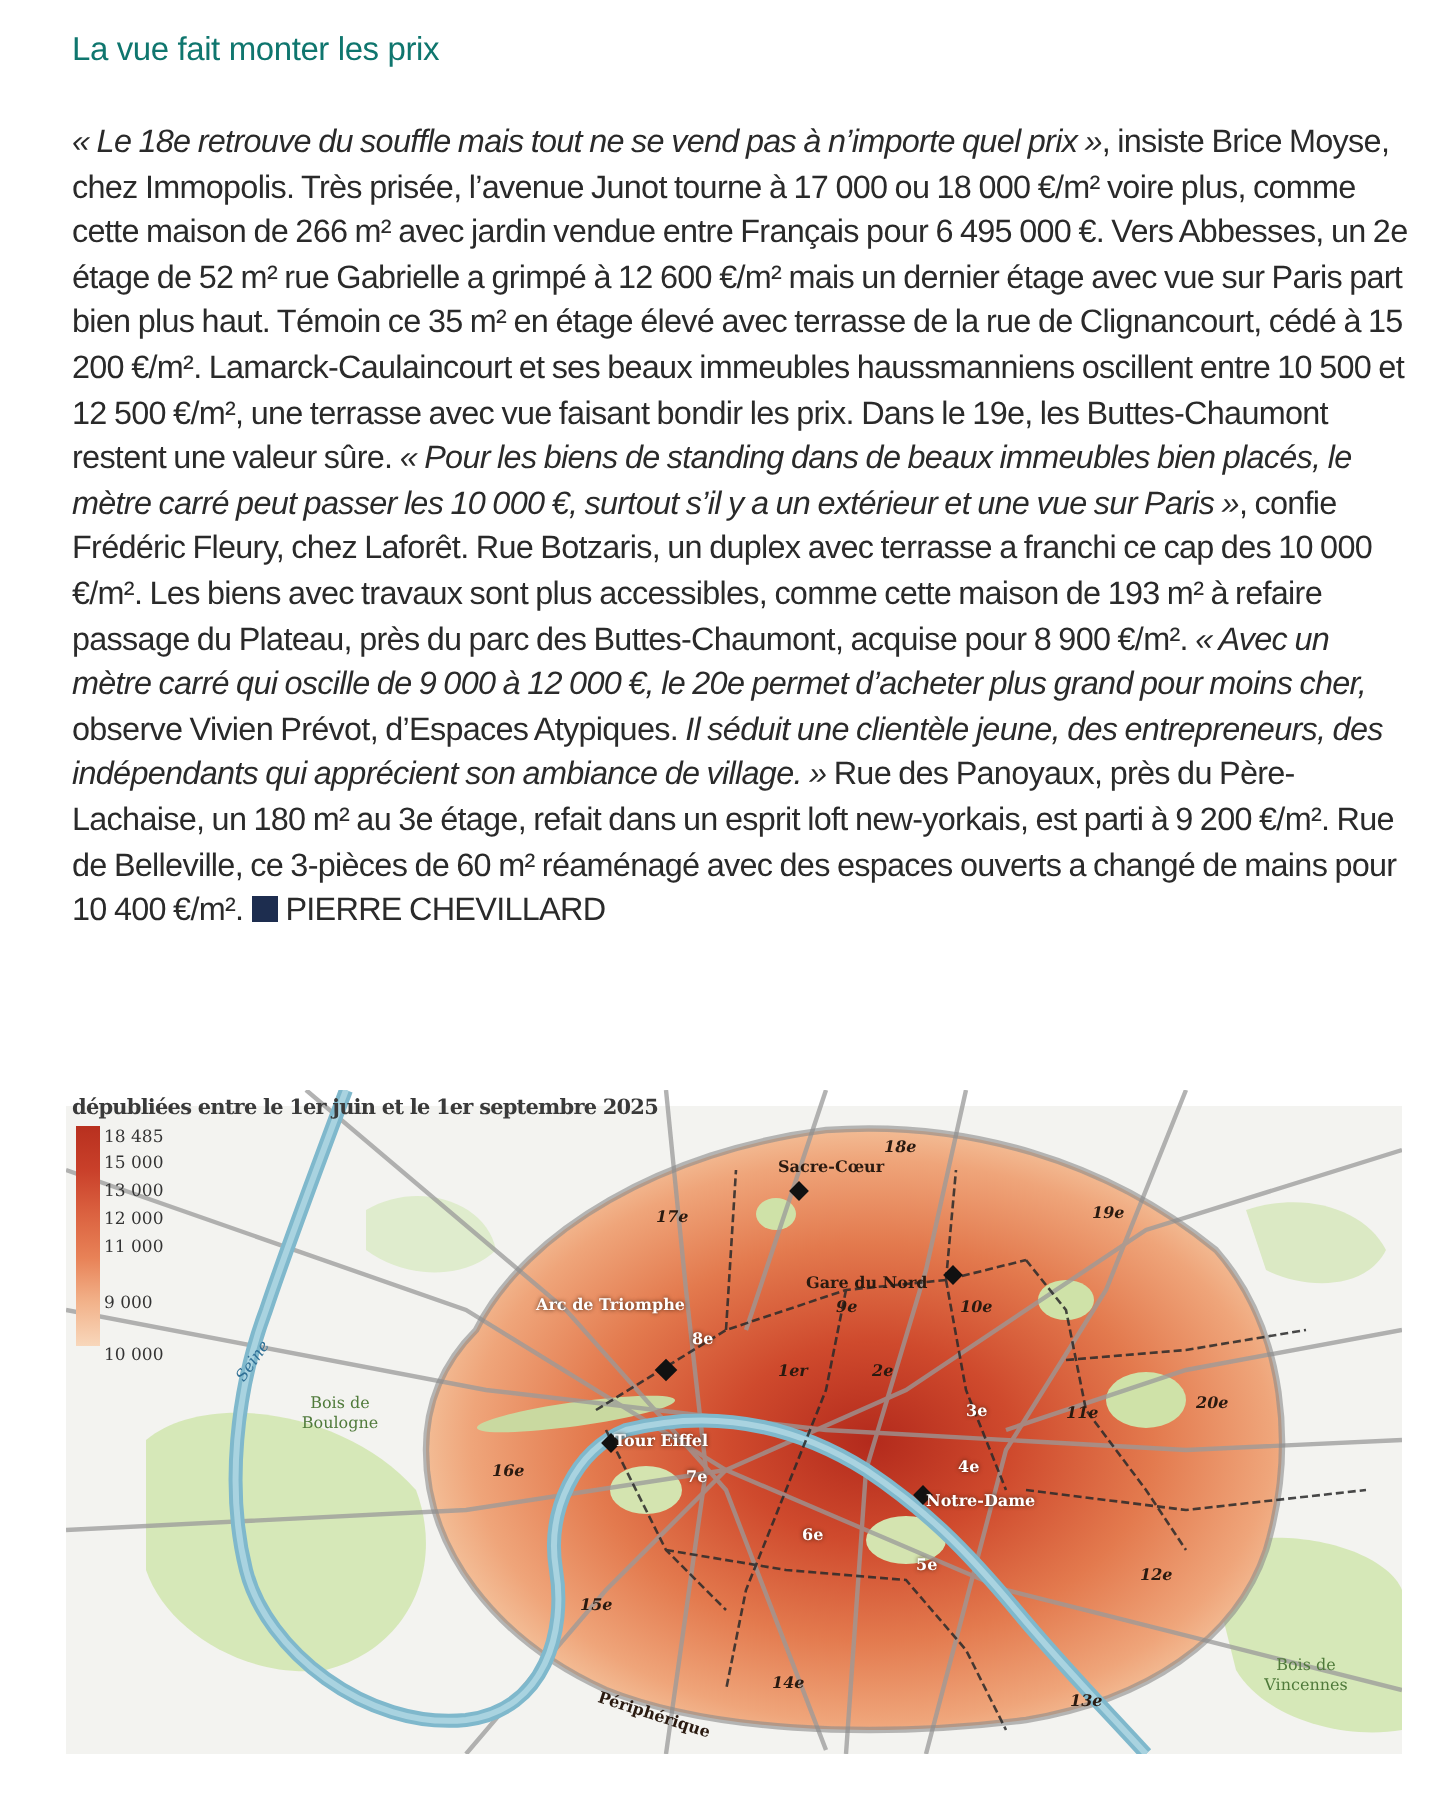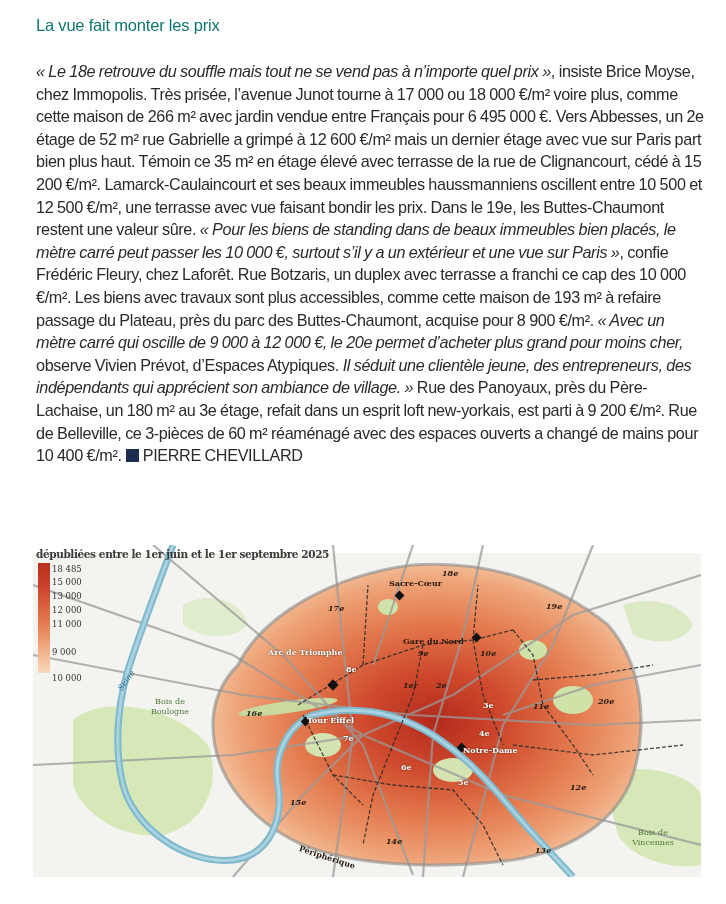--- a/index.html
+++ b/index.html
@@ -120,36 +120,36 @@
   <span class="legend-label" style="top:70px;margin-top:40px;">10 000</span>
   <span class="legend-label" style="top:84px;">9 000</span>
 </div>
 
 <span class="map-label" style="left:389px;top:578px;font-style:normal;">Sacre-Cœur</span>
 <span class="map-label" style="left:403px;top:636px;font-style:normal;">Gare du Nord</span>
 <span class="map-label white" style="left:268px;top:647px;">Arc de Triomphe</span>
 <span class="map-label white" style="left:307px;top:715px;">Tour Eiffel</span>
 <span class="map-label white" style="left:463px;top:745px;">Notre-Dame</span>
 
-<span class="map-label" style="left:403px;top:680px;text-align:center;">1er</span>
+<span class="map-label" style="left:389px;top:680px;text-align:center;">1er</span>
 <span class="map-label" style="left:436px;top:680px;">2e</span>
 <span class="map-label white" style="left:483px;top:700px;">3e</span>
 <span class="map-label white" style="left:479px;top:728px;">4e</span>
 <span class="map-label white" style="left:458px;top:777px;">5e</span>
 <span class="map-label white" style="left:401px;top:762px;">6e</span>
 <span class="map-label white" style="left:343px;top:733px;">7e</span>
 <span class="map-label white" style="left:346px;top:664px;">8e</span>
 <span class="map-label" style="left:418px;top:648px;">9e</span>
 <span class="map-label" style="left:480px;top:648px;">10e</span>
 <span class="map-label" style="left:533px;top:701px;text-align:center;">11e</span>
 <span class="map-label" style="left:570px;top:782px;">12e</span>
 <span class="map-label" style="left:487px;top:845px;margin-left:48px;">13e</span>
 <span class="map-label" style="left:386px;top:836px;">14e</span>
 <span class="map-label" style="left:290px;top:797px;">15e</span>
-<span class="map-label" style="left:246px;top:708px;text-align:right;">16e</span>
+<span class="map-label" style="left:246px;top:730px;text-align:right;">16e</span>
 <span class="map-label" style="left:328px;top:603px;">17e</span>
 <span class="map-label" style="left:442px;top:568px;">18e</span>
 <span class="map-label" style="left:546px;top:601px;">19e</span>
 <span class="map-label" style="left:598px;top:696px;">20e</span>
 
 <span class="map-label green" style="left:145px;top:697px;width:50px;text-align:center;white-space:normal;line-height:10px;">Bois de Boulogne</span>
 <span class="map-label green" style="left:623px;top:828px;width:60px;text-align:center;white-space:normal;line-height:10px;">Bois de Vincennes</span>
 <span class="map-label blue" style="left:115px;top:676px;transform:rotate(-55deg);">Seine</span>
 <span class="map-label" style="left:298px;top:852px;transform:rotate(18deg);font-style:normal;">Périphérique</span>
 

